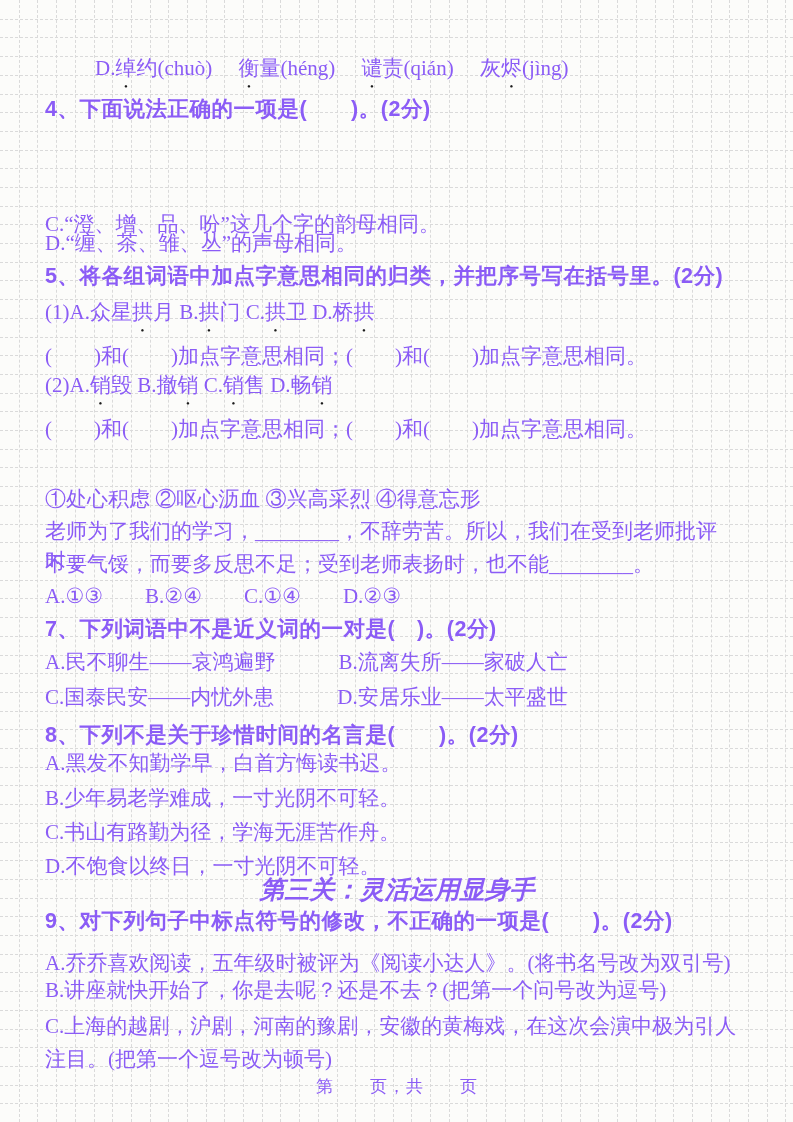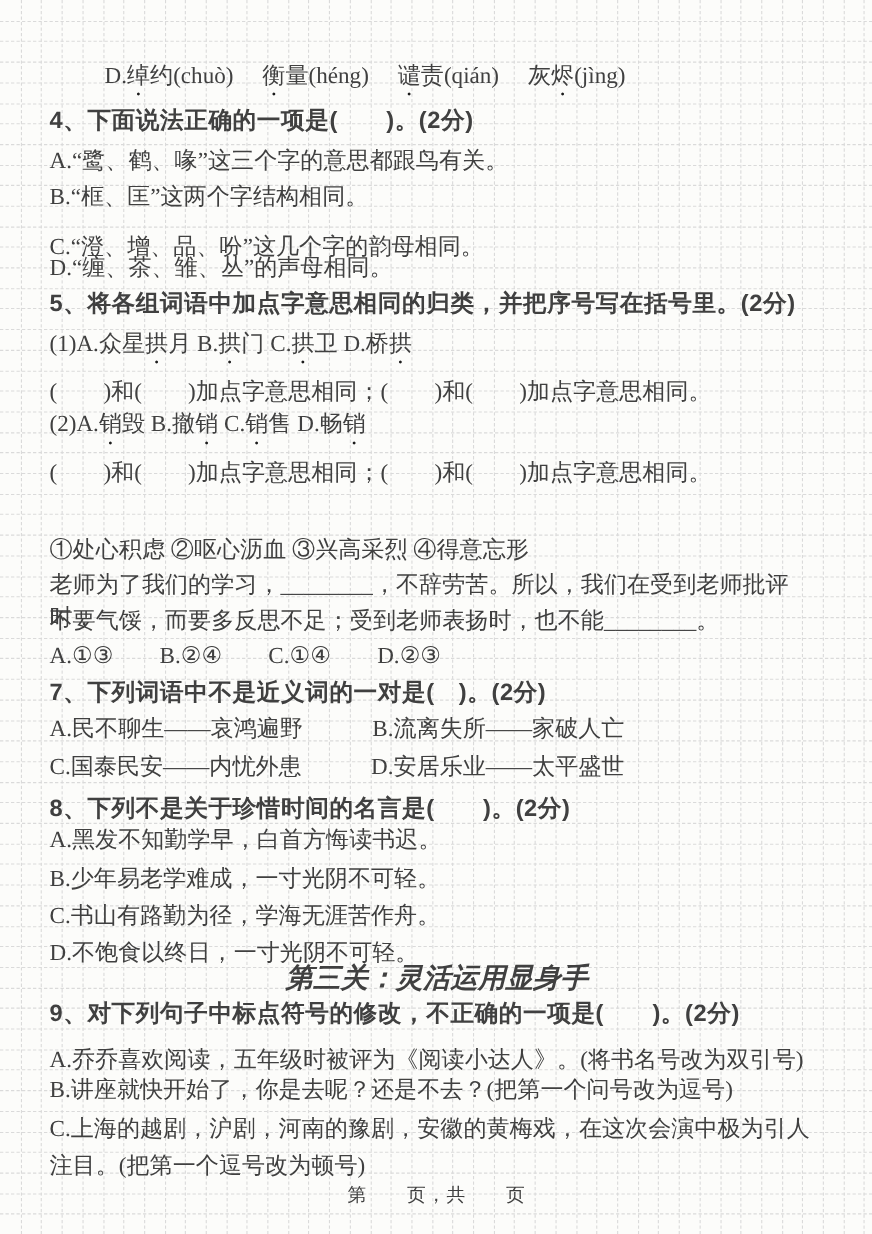--- a/index.html
+++ b/index.html
@@ -7,21 +7,21 @@
     padding: 0;
     background: #fcfcfa;
   }
   .page {
     position: relative;
     width: 793px;
     height: 1122px;
     background: #fcfcfa;
     overflow: hidden;
     font-family: "Liberation Serif", "DejaVu Serif", serif;
-    color: #404040;
+    color: #8b5cf6;
   }
   .grid-layer {
     position: absolute;
     inset: 0;
     z-index: 0;
     pointer-events: none;
   }
   .gl { position: absolute; }
   .gl.v { top: 0; bottom: 0; width: 0; border-left: 1px dashed #dadada; }
   .gl.h { left: 0; right: 0; height: 0; border-top: 1px dashed #dadada; }
@@ -165,22 +165,20 @@
       <div class="gl h" style="top: 1029px;"></div>
       <div class="gl h" style="top: 1047px;"></div>
       <div class="gl h" style="top: 1066px;"></div>
       <div class="gl h" style="top: 1085px;"></div>
       <div class="gl h" style="top: 1103px;"></div>
     </div>
 
   <div class="ln indent" style="top:53px"><span>D.</span><span class="dot-under">绰</span><span>约(chuò)　 </span><span class="dot-under">衡</span><span>量(héng)　 </span><span class="dot-under">谴</span><span>责(qián)　 灰</span><span class="dot-under">烬</span><span>(jìng)</span></div>
 
   <div class="ln stem" style="top:94px">4、下面说法正确的一项是(　　)。(2分)</div>
-  <div class="ln" style="top:131px">A.“鹭、鹤、喙”这三个字的意思都跟鸟有关。</div>
-  <div class="ln" style="top:163px">B.“框、匡”这两个字结构相同。</div>
   <div class="ln" style="top:209px">C.“澄、增、品、吩”这几个字的韵母相同。</div>
   <div class="ln" style="top:228px">D.“缠、茶、雏、丛”的声母相同。</div>
 
   <div class="ln stem" style="top:261px">5、将各组词语中加点字意思相同的归类，并把序号写在括号里。(2分)</div>
   <div class="ln" style="top:297px"><span>(1)A.众星</span><span class="dot-under">拱</span><span>月 B.</span><span class="dot-under">拱</span><span>门 C.</span><span class="dot-under">拱</span><span>卫 D.桥</span><span class="dot-under">拱</span></div>
   <div class="ln" style="top:341px">(　　)和(　　)加点字意思相同；(　　)和(　　)加点字意思相同。</div>
   <div class="ln" style="top:370px"><span>(2)A.</span><span class="dot-under">销</span><span>毁 B.撤</span><span class="dot-under">销</span><span> C.</span><span class="dot-under">销</span><span>售 D.畅</span><span class="dot-under">销</span></div>
   <div class="ln" style="top:414px">(　　)和(　　)加点字意思相同；(　　)和(　　)加点字意思相同。</div>
 
   <div class="ln" style="top:484px">①处心积虑 ②呕心沥血 ③兴高采烈 ④得意忘形</div>

